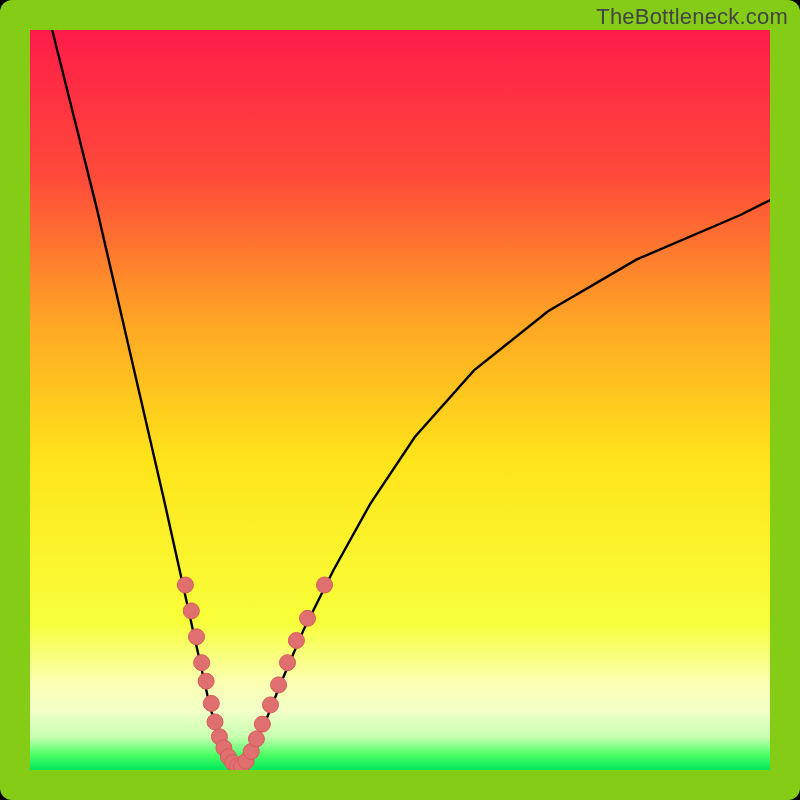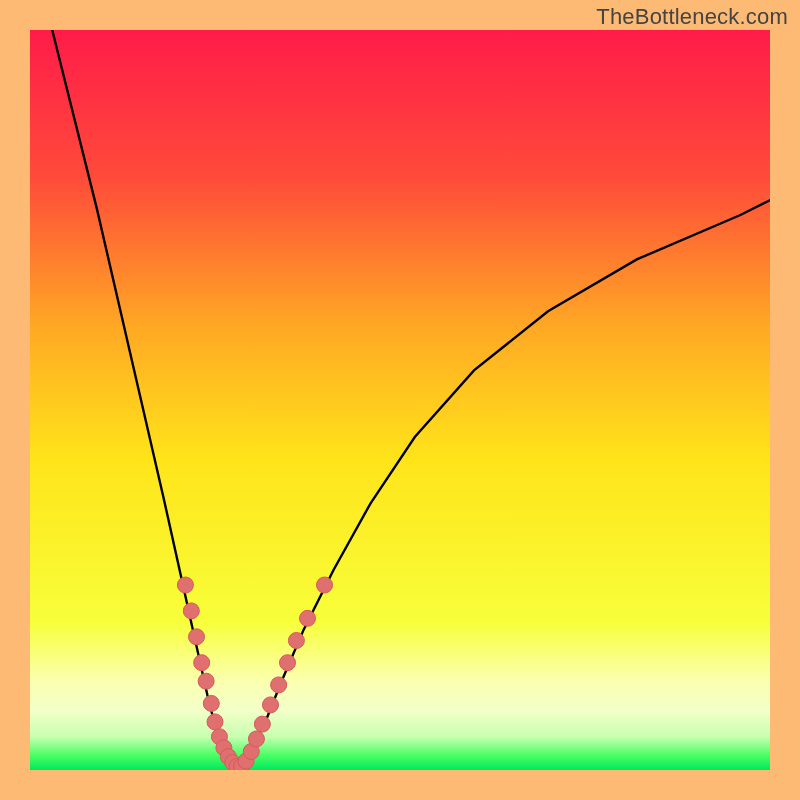--- a/index.html
+++ b/index.html
@@ -7,21 +7,22 @@
     padding: 0;
     width: 800px;
     height: 800px;
     overflow: hidden;
     background: #000;
     font-family: Arial, Helvetica, sans-serif;
   }
   .frame {
     position: absolute;
     inset: 0;
-    background: #fdba74;
+    background: #84cc16;
+    border-radius: 12px;
   }
   .plot-area {
     position: absolute;
     left: 30px;
     top: 30px;
     width: 740px;
     height: 740px;
     overflow: hidden;
   }
   .gradient-bg {

